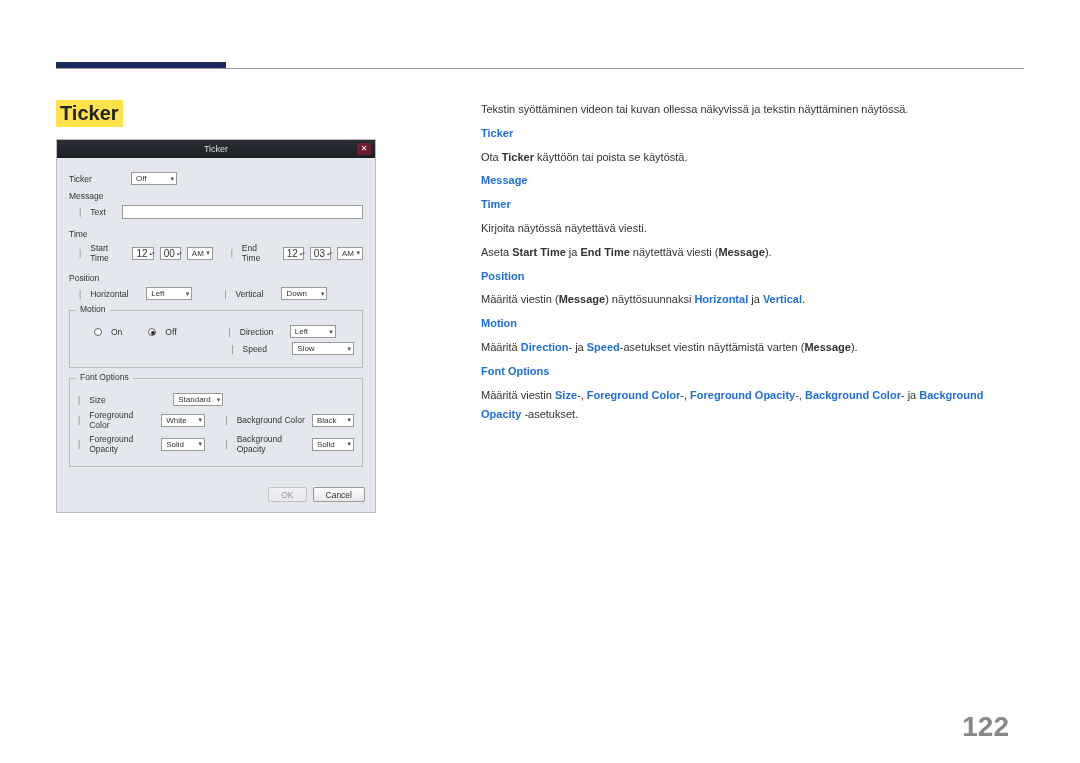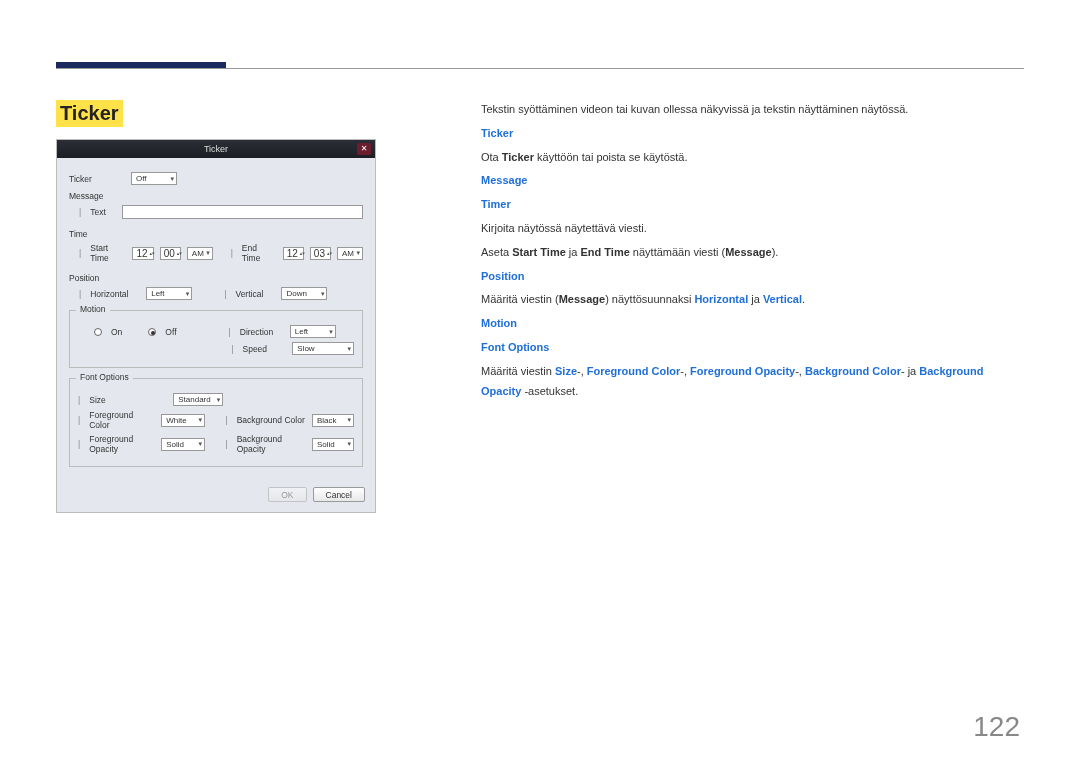--- a/index.html
+++ b/index.html
@@ -22,24 +22,24 @@
     position: absolute;
     top: 62px;
     left: 56px;
     width: 170px;
     height: 6px;
     background: #1a2a5e;
   }
   .page-num {
     position: absolute;
     bottom: 20px;
-    right: 60px;
+    right: 71px;
     font-size: 28px;
     color: #888;
-    font-weight: 400;
+    font-weight: 700;
   }
   .content-wrap {
     position: absolute;
     top: 100px;
     left: 56px;
     right: 56px;
     display: flex;
     gap: 60px;
   }
   .left-col { width: 320px; flex-shrink: 0; }
@@ -341,29 +341,32 @@
     <p><span class="blue-bold">Ticker</span></p>
     <p>
       <span>Ota </span><span class="bold">Ticker</span><span> käyttöön tai poista se käytöstä.</span>
     </p>
 
     <p><span class="blue-bold">Message</span></p>
     <p><span class="blue-bold">Timer</span></p>
 
     <p>Kirjoita näytössä näytettävä viesti.</p>
     <p>
-      <span>Aseta </span><span class="bold">Start Time</span><span> ja </span><span class="bold">End Time</span><span> näyttämään viesti (</span><span class="bold">Message</span><span>).</span>
+      <span>Aseta </span><span class="bold">Start Time</span><span> ja </span><span class="bold">End Time</span><span> näytettävä viesti (</span><span class="bold">Message</span><span>).</span>
     </p>
 
     <p><span class="blue-bold">Position</span></p>
     <p>
       <span>Määritä viestin (</span><span class="bold">Message</span><span>) näyttösuunnaksi </span><span class="blue-term">Horizontal</span><span> ja </span><span class="blue-term">Vertical</span><span>.</span>
     </p>
 
     <p><span class="blue-bold">Motion</span></p>
+    <p>
+      <span>Määritä </span><span class="blue-term">Direction</span><span>- ja </span><span class="blue-term">Speed</span><span>-asetukset viestin näyttämistä varten (</span><span class="bold">Message</span><span>).</span>
+    </p>
 
     <p><span class="blue-bold">Font Options</span></p>
     <p>
       <span>Määritä viestin </span><span class="blue-term">Size</span><span>-, </span><span class="blue-term">Foreground Color</span><span>-, </span><span class="blue-term">Foreground Opacity</span><span>-, </span><span class="blue-term">Background Color</span><span>- ja </span><span class="blue-term">Background Opacity</span><span> -asetukset.</span>
     </p>
   </div>
 </div>
 
 <div class="page-num">122</div>
 

